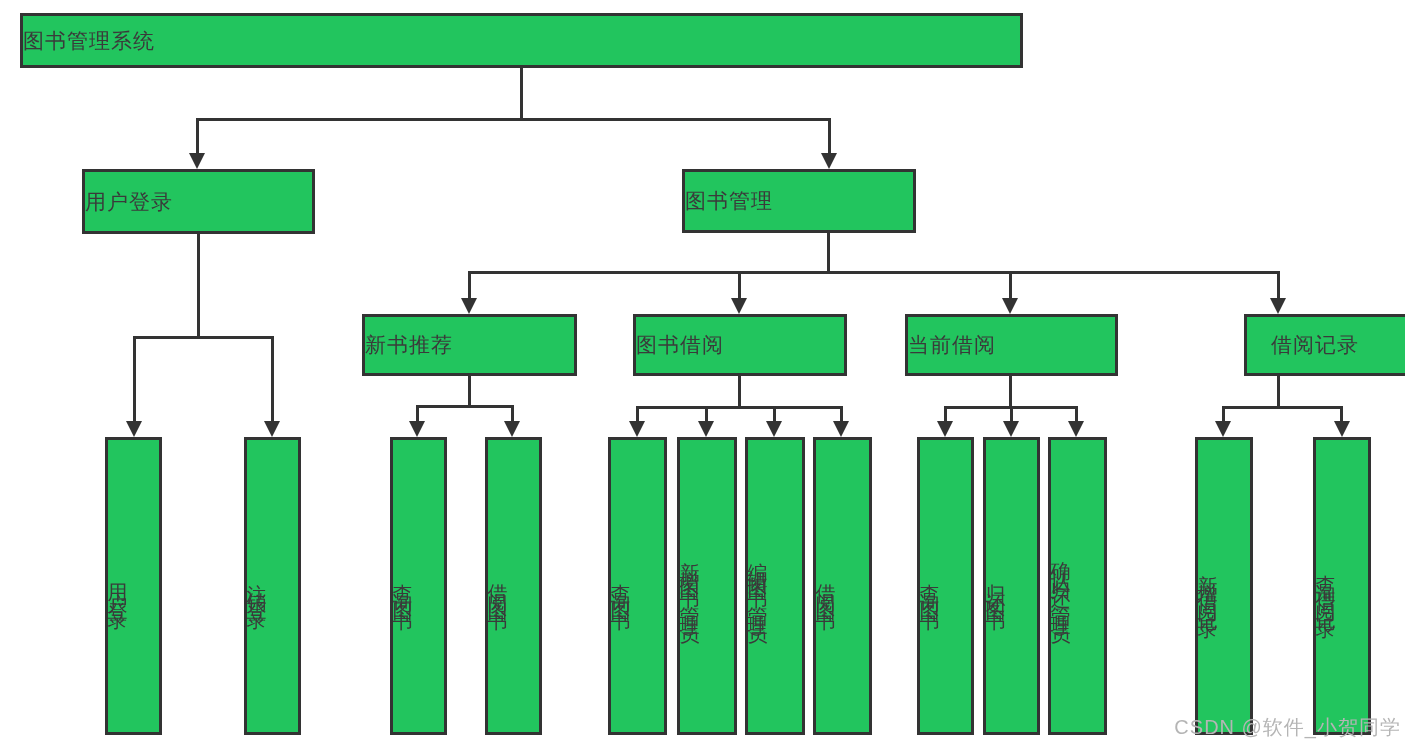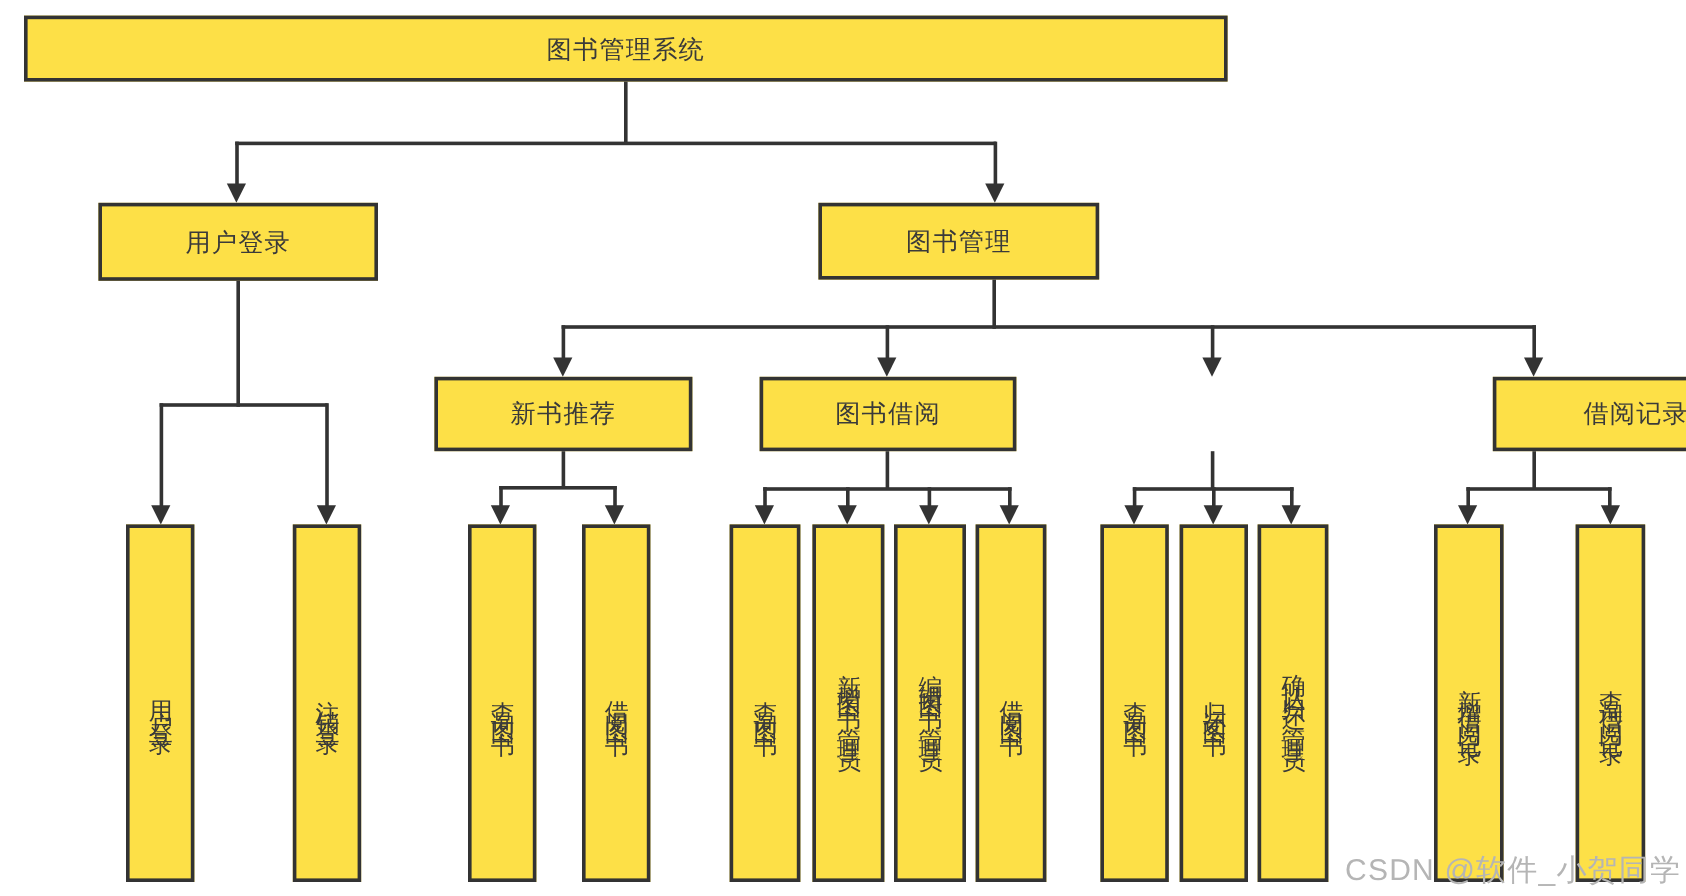--- a/index.html
+++ b/index.html
@@ -8,24 +8,23 @@
     width:1405px; height:747px;
     background:#ffffff;
     font-family:"Liberation Sans", sans-serif;
     overflow:hidden;
   }
   
   .box {
     position:absolute;
     box-sizing:border-box;
     border:3px solid #333333;
-    background:#fde047;
+    background:#22c55e;
     display:flex;
     align-items:center;
-    justify-content:center;
   }
   .hlabel {
     font-size:21px;
     color:#3a3a3a;
     letter-spacing:1px;
     white-space:nowrap;
   }
   .vlabel {
     writing-mode:vertical-rl;
     text-orientation:mixed;
@@ -46,21 +45,21 @@
   .ah {
     position:absolute;
     width:0; height:0;
     border-left:8px solid transparent;
     border-right:8px solid transparent;
     border-top:16px solid #333333;
   }
   .watermark {
     position:absolute;
     right:4px; bottom:6px;
-    font-size:25px;
+    font-size:20px;
     color:#b5b5b5;
     letter-spacing:1px;
     white-space:nowrap;
   }
 </style>
 </head>
 <body>
 
 <div class="canvas">
 
@@ -98,20 +97,23 @@
   <div class="ah" style="left:461px;top:298px;"></div>
   <div class="ah" style="left:731px;top:298px;"></div>
   <div class="ah" style="left:1002px;top:298px;"></div>
   <div class="ah" style="left:1270px;top:298px;"></div>
 
   <div class="box" style="left:633px;top:314px;width:214px;height:62px;">
     <span class="hlabel">图书借阅</span>
   </div>
   <div class="box" style="left:362px;top:314px;width:215px;height:62px;">
     <span class="hlabel">新书推荐</span>
+  </div>
+  <div class="box" style="left:905px;top:314px;width:213px;height:62px;">
+    <span class="hlabel">当前借阅</span>
   </div>
   <div class="box" style="left:1244px;top:314px;width:215px;height:62px;padding-left:24px;">
     <span class="hlabel">借阅记录</span>
   </div>
 
   <div class="vl" style="left:468px;top:376px;height:31px;"></div>
   <div class="hl" style="left:416px;top:405px;width:98px;"></div>
   <div class="vl" style="left:416px;top:405px;height:17px;"></div>
   <div class="vl" style="left:511px;top:405px;height:17px;"></div>
   <div class="ah" style="left:409px;top:421px;"></div>

